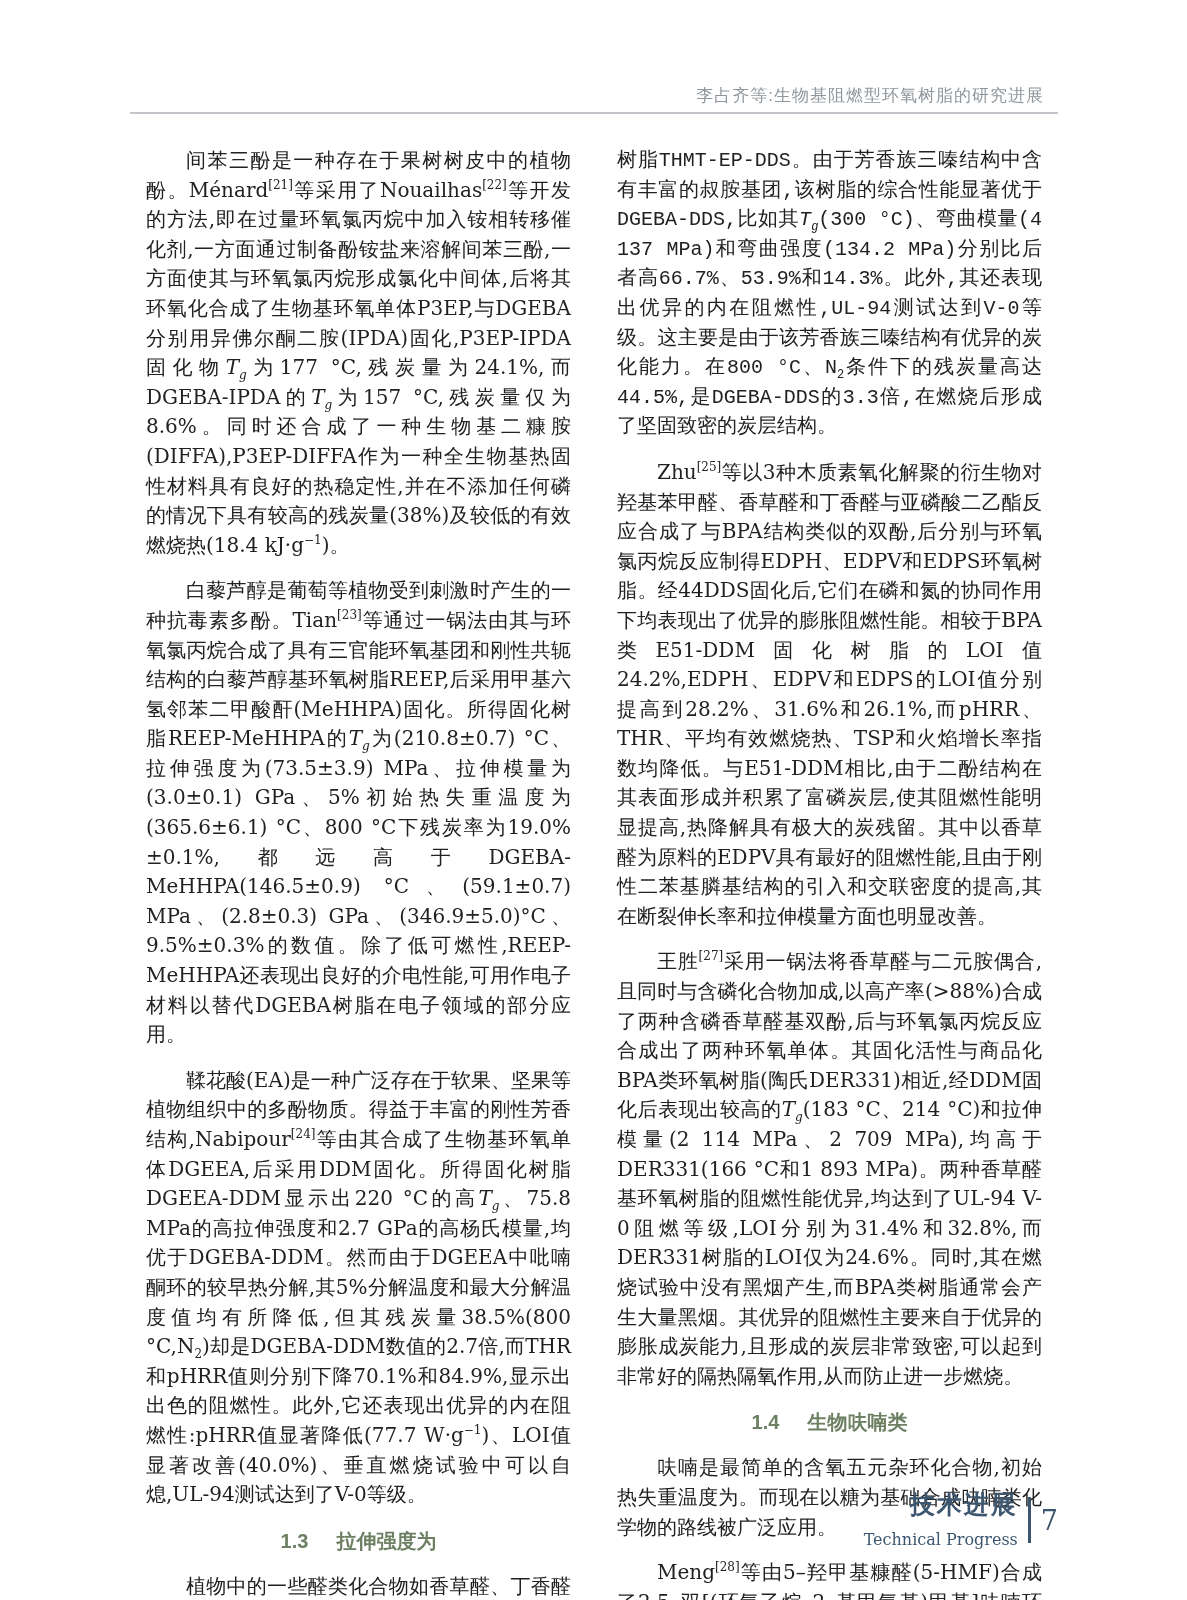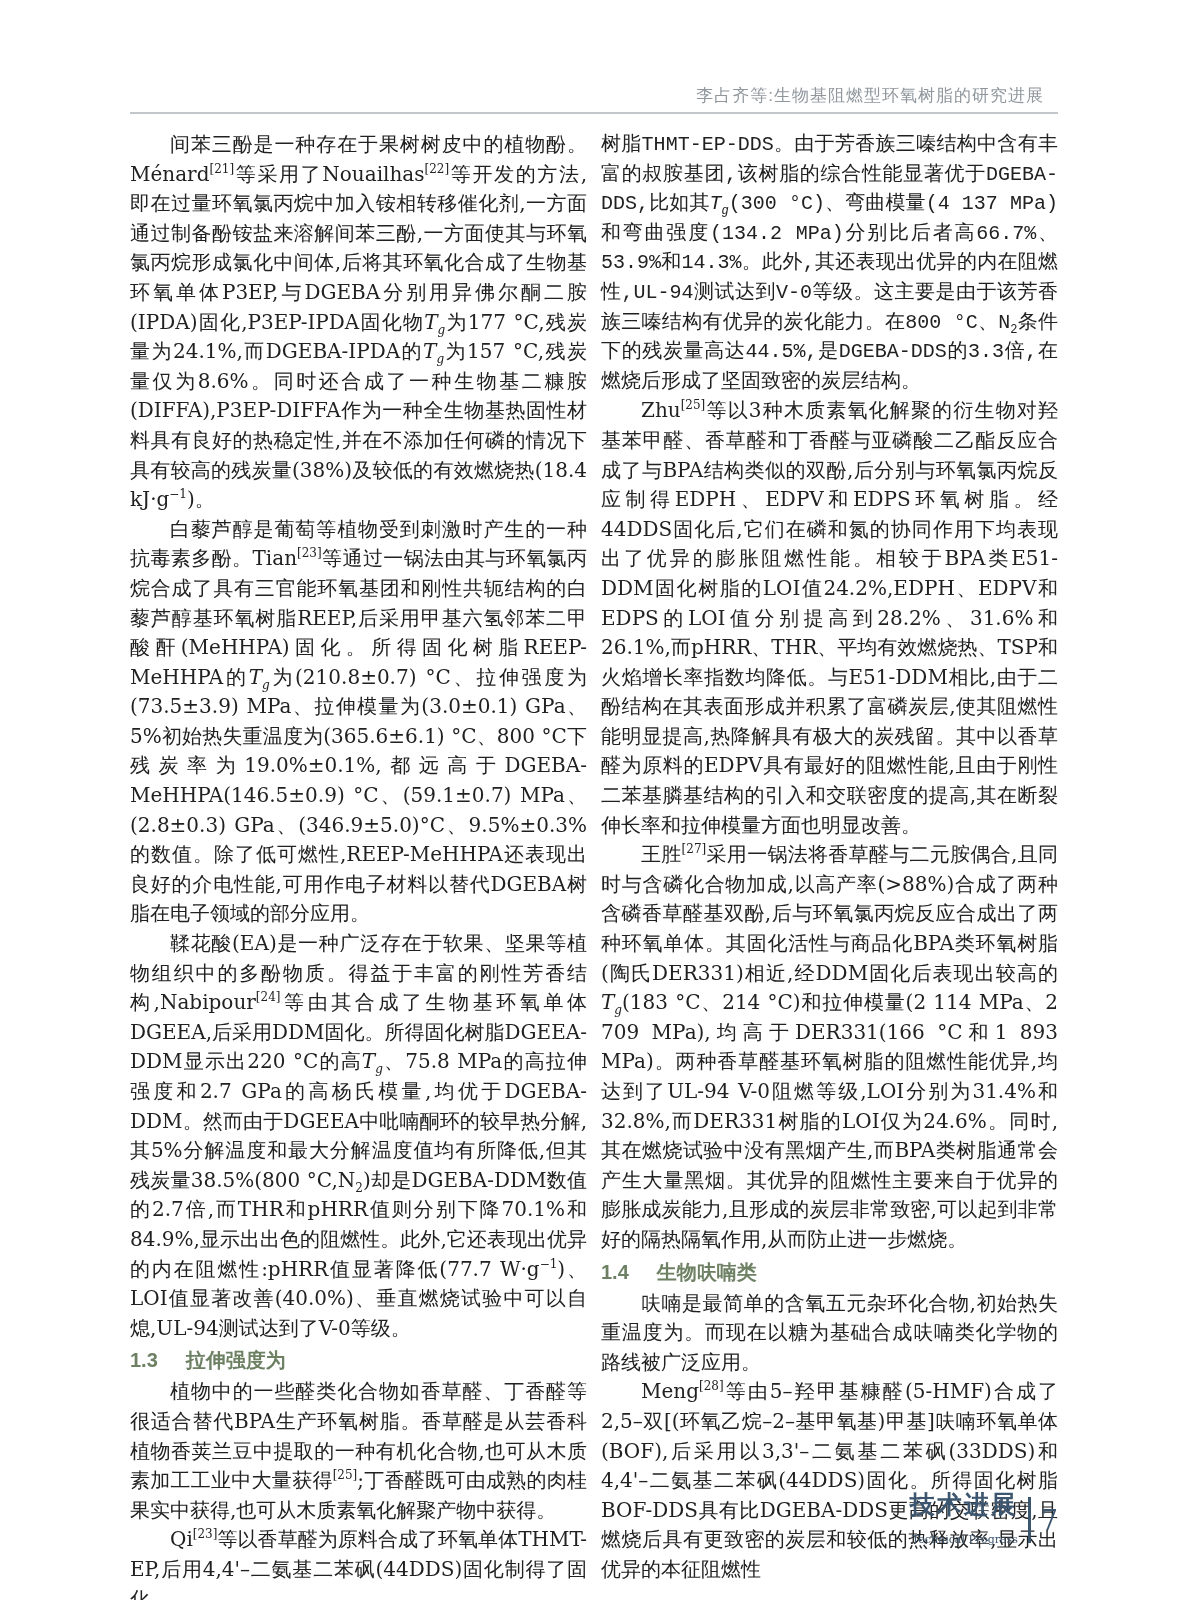--- a/index.html
+++ b/index.html
@@ -24,46 +24,46 @@
   }
   .columns {
     position:absolute; top:130px; left:130px; width:928px;
     display:flex; gap:14px;
   }
   .col {
     width:457px;
     font-size:20px; line-height:29.6px;
     text-align:justify;
   }
-  .para { margin:0; text-indent:2em; }
+  .para { margin:16px; text-indent:2em; }
   .para.no-indent { text-indent:0;font-family:Liberation Mono, monospace; }
   .para sup { font-size:12px; line-height:0; }
   .para sub { font-size:12px; line-height:0; }
   .para i { font-style:italic; }
   .section-heading {
     font-family:"Liberation Sans","DejaVu Sans",sans-serif;
     font-weight:bold;
     color:var(--accent,#6d8063);
     font-size:20px; line-height:30px;
     margin:2px 0 2px 0;
-    text-align:left;
+    text-align:center;
   }
   .section-heading .sec-num { margin-right:1.4em; }
   .footer {
     position:absolute; top:1492px; right:129px;
     display:flex; align-items:center;
   }
   .footer-labels { text-align:right; color:var(--footer,#3d566f); }
   .footer-cn {
     font-family:"Liberation Sans","DejaVu Sans",sans-serif;
     font-weight:bold; font-size:25px; letter-spacing:2px; line-height:24px;
   }
   .footer-en {
     font-family:"DejaVu Serif","Liberation Serif",serif;
-    font-size:11px; line-height:16px; margin-top:16px;
+    font-size:16px; line-height:16px; margin-top:16px;
   }
   .footer-bar {
     width:3px; height:46px; background:var(--footer,#3d566f);
     margin:0 10px 0 10px;
   }
   .footer-page {
     font-family:"DejaVu Serif","Liberation Serif",serif;
     font-size:27px; color:var(--footer,#3d566f);
   }
 </style>

